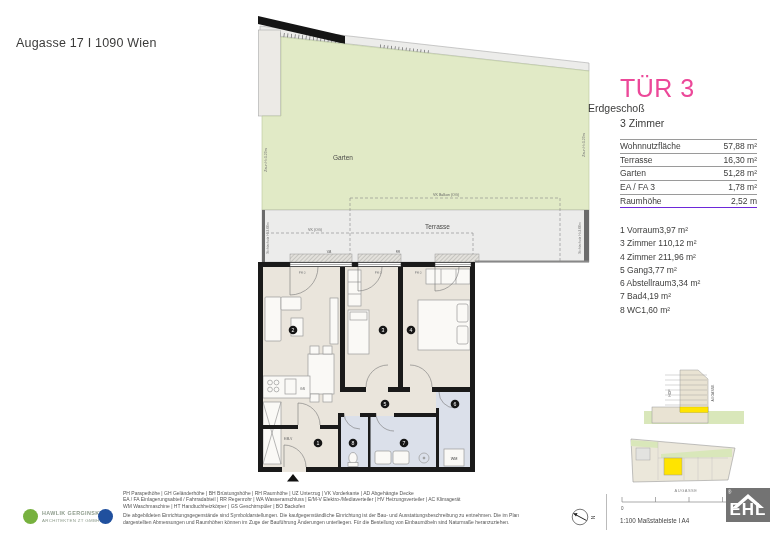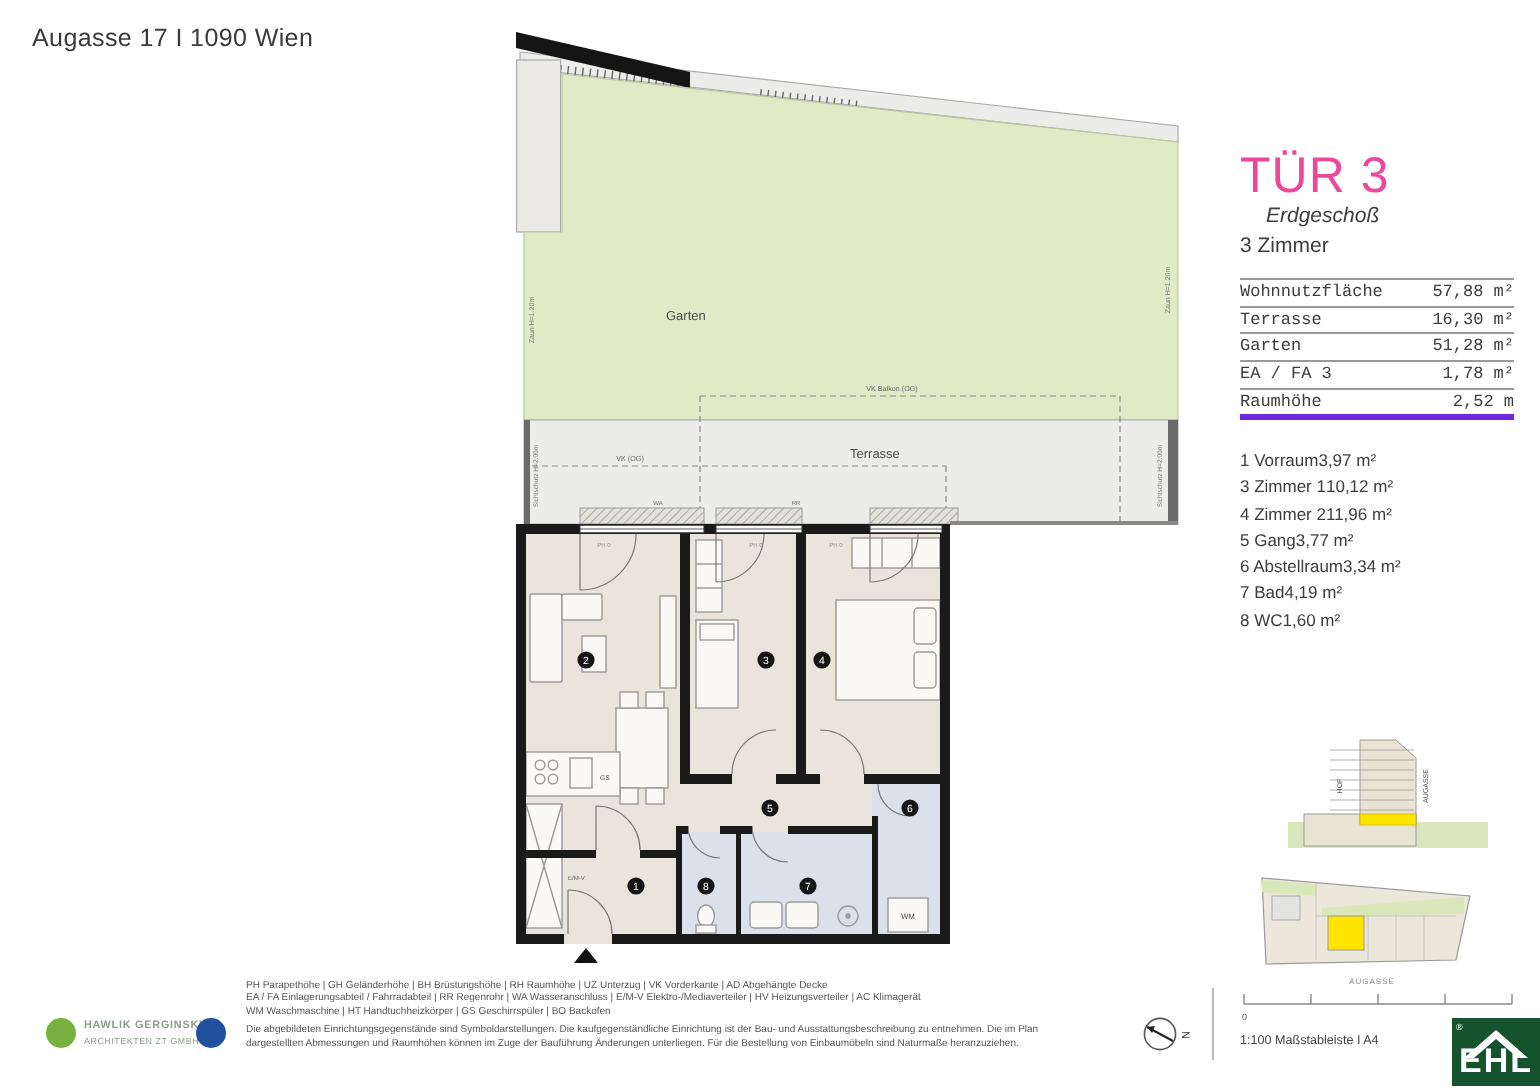--- a/index.html
+++ b/index.html
@@ -1,44 +1,44 @@
 <!DOCTYPE html>
 <html><head>
 <meta charset="utf-8">
 <style>
   html,body{margin:0;padding:0;}
   body{width:770px;height:545px;position:relative;overflow:hidden;background:#ffffff;
        font-family:"Liberation Sans",sans-serif;color:#3c3c3b;}
   .abs{position:absolute;}
   
-  .address{left:16px;top:12px;font-size:12.5px;color:#3b3b3a;letter-spacing:.2px;}
+  .address{left:16px;top:36px;font-size:12.5px;color:#3b3b3a;letter-spacing:.2px;}
   
   .unit-name{left:620px;top:74px;font-size:25px;color:#ec4899;letter-spacing:.5px;}
-  .unit-floor{left:633px;top:102px;font-size:10.5px;font-style:italic;}
+  .unit-floor{left:588px;top:102px;font-size:10.5px;}
   .unit-zimmer{left:620px;top:117px;font-size:10.5px;}
-  .metrics{left:620px;top:139px;width:137px;font-size:8.5px;font-family:Liberation Mono, monospace;}
+  .metrics{left:620px;top:139px;width:137px;font-size:8.5px;}
   .metrics .mrow{display:flex;justify-content:space-between;border-top:1px solid #9a9a9a;
        padding:2px 0 2px 0;height:8.7px;line-height:8.7px;}
-  .metrics .mrow:last-child{border-bottom:3px solid #6d28d9;}
+  .metrics .mrow:last-child{border-bottom:1px solid #6d28d9;}
   .roomlist{left:620px;top:224px;width:137px;font-size:8.5px;}
   .roomlist .rrow{display:flex;justify-content:flex-start;height:13.3px;line-height:13.3px;}
   
   .legend{left:123px;top:490px;width:482px;font-size:5px;line-height:6.4px;color:#555;}
   .legend .gap{margin-top:3px;}
   .arch{left:15px;top:505px;width:105px;height:26px;}
   .arch .dot{position:absolute;border-radius:50%;width:15px;height:15px;top:4px;}
   .arch .dot.g{left:8px;background:#77b13f;}
   .arch .dot.b{left:83px;background:#20509e;}
   .arch .t1{position:absolute;left:27px;top:5px;font-size:5.4px;font-weight:bold;
             color:#8e9c8c;letter-spacing:.4px;white-space:nowrap;}
   .arch .t2{position:absolute;left:27px;top:13px;font-size:4.4px;color:#8e9c8c;
             letter-spacing:.3px;white-space:nowrap;}
   .vdivider{left:606px;top:494px;width:1px;height:36px;background:#bbb;}
   .scaletext{left:620px;top:517px;font-size:6.3px;color:#444;}
-  .ehl{left:726px;top:509px;width:44px;height:34px;background:#14532d;}
+  .ehl{left:726px;top:488px;width:44px;height:34px;background:#737373;}
   .ehl .reg{position:absolute;left:2px;top:2px;color:#fff;font-size:4.5px;}
   .ehl .word{position:absolute;left:0;right:0;bottom:2px;text-align:center;color:#fff;
              font-weight:bold;font-size:17px;letter-spacing:1px;font-family:"Liberation Sans",sans-serif;}
   svg{display:block;}
   svg text{font-family:"Liberation Sans",sans-serif;}
 </style>
 </head>
 <body>
 
 <div class="abs address">Augasse 17 I 1090 Wien</div>

